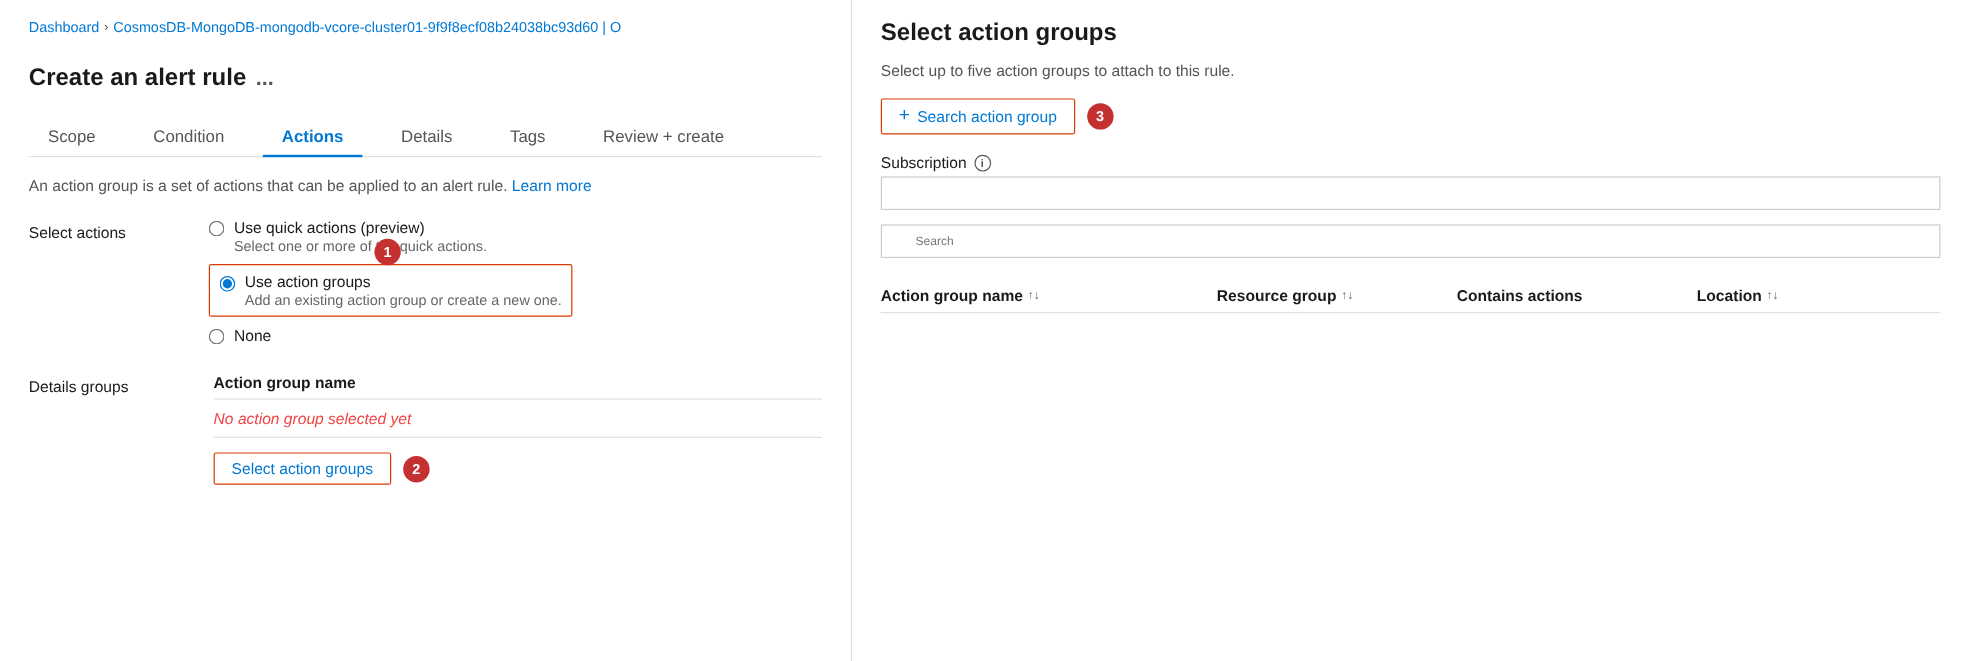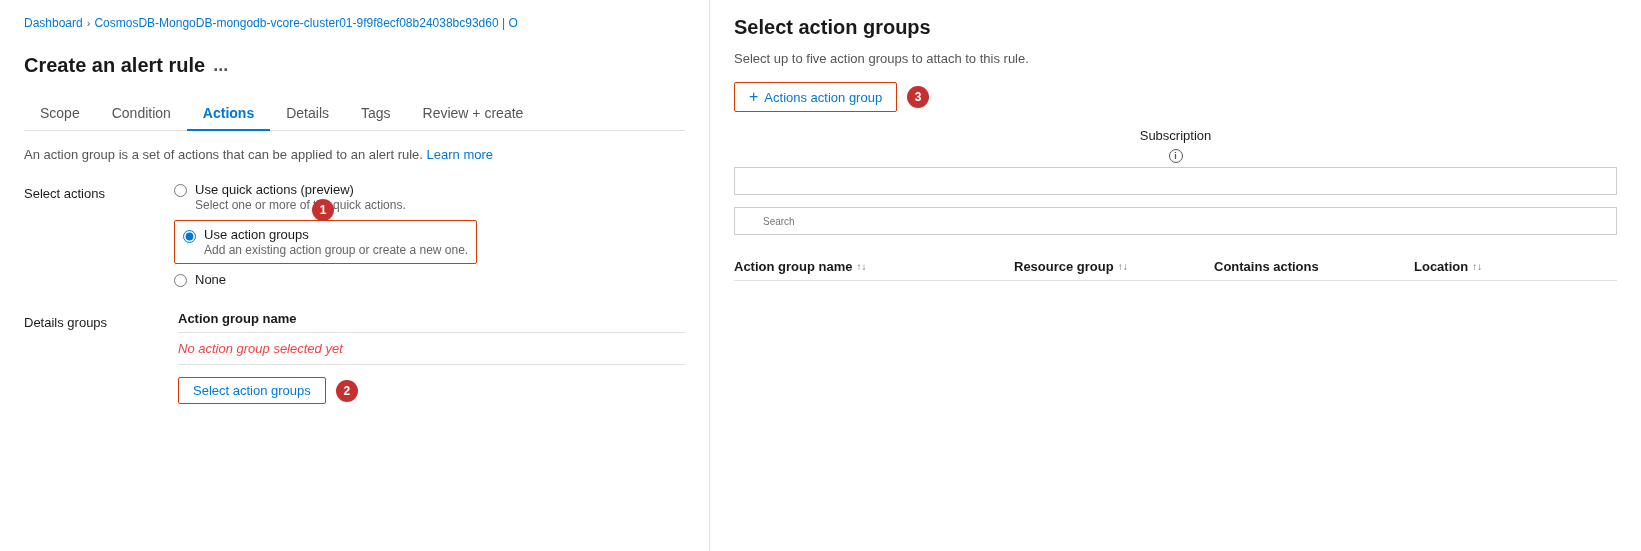--- a/index.html
+++ b/index.html
@@ -37,21 +37,21 @@
     }
     .page-title .ellipsis {
       font-size: 18px;
       color: #555;
       cursor: pointer;
     }
 
     
     .tabs {
       display: flex;
-      gap: 0;
+      gap: 16px;
       border-bottom: 1px solid #e0e0e0;
       margin-bottom: 16px;
     }
     .tab {
       padding: 8px 16px;
       cursor: pointer;
       font-size: 14px;
       color: #555;
       border-bottom: 2px solid transparent;
       margin-bottom: -1px;
@@ -201,21 +201,20 @@
       gap: 6px;
     }
 
     .subscription-label {
       font-size: 13px;
       color: #1a1a1a;
       margin-bottom: 4px;
       display: flex;
       align-items: center;
       gap: 6px;
-      flex-direction: column;
     }
 
     .info-icon {
       display: inline-flex;
       align-items: center;
       justify-content: center;
       width: 14px;
       height: 14px;
       border-radius: 50%;
       border: 1px solid #555;
@@ -377,21 +376,21 @@
 
 <div class="right-panel">
 
   <div class="panel-title">Select action groups</div>
   <div class="panel-subtitle">Select up to five action groups to attach to this rule.</div>
 
   
   <div class="create-ag-btn-wrapper">
     <button class="create-ag-btn">
       <span style="font-size:16px; font-weight:300; color:#0078d4;">+</span>
-      <span>Actions action group</span>
+      <span>Search action group</span>
     </button>
     <div style="display:inline-flex; align-items:center; justify-content:center; width:22px; height:22px; border-radius:50%; background:#c53030; color:white; font-size:12px; font-weight:600;">3</div>
   </div>
 
   
   <div class="subscription-label">
     <span>Subscription</span>
     <span class="info-icon">i</span>
   </div>
   <input type="text" class="subscription-input" placeholder="" style="">

